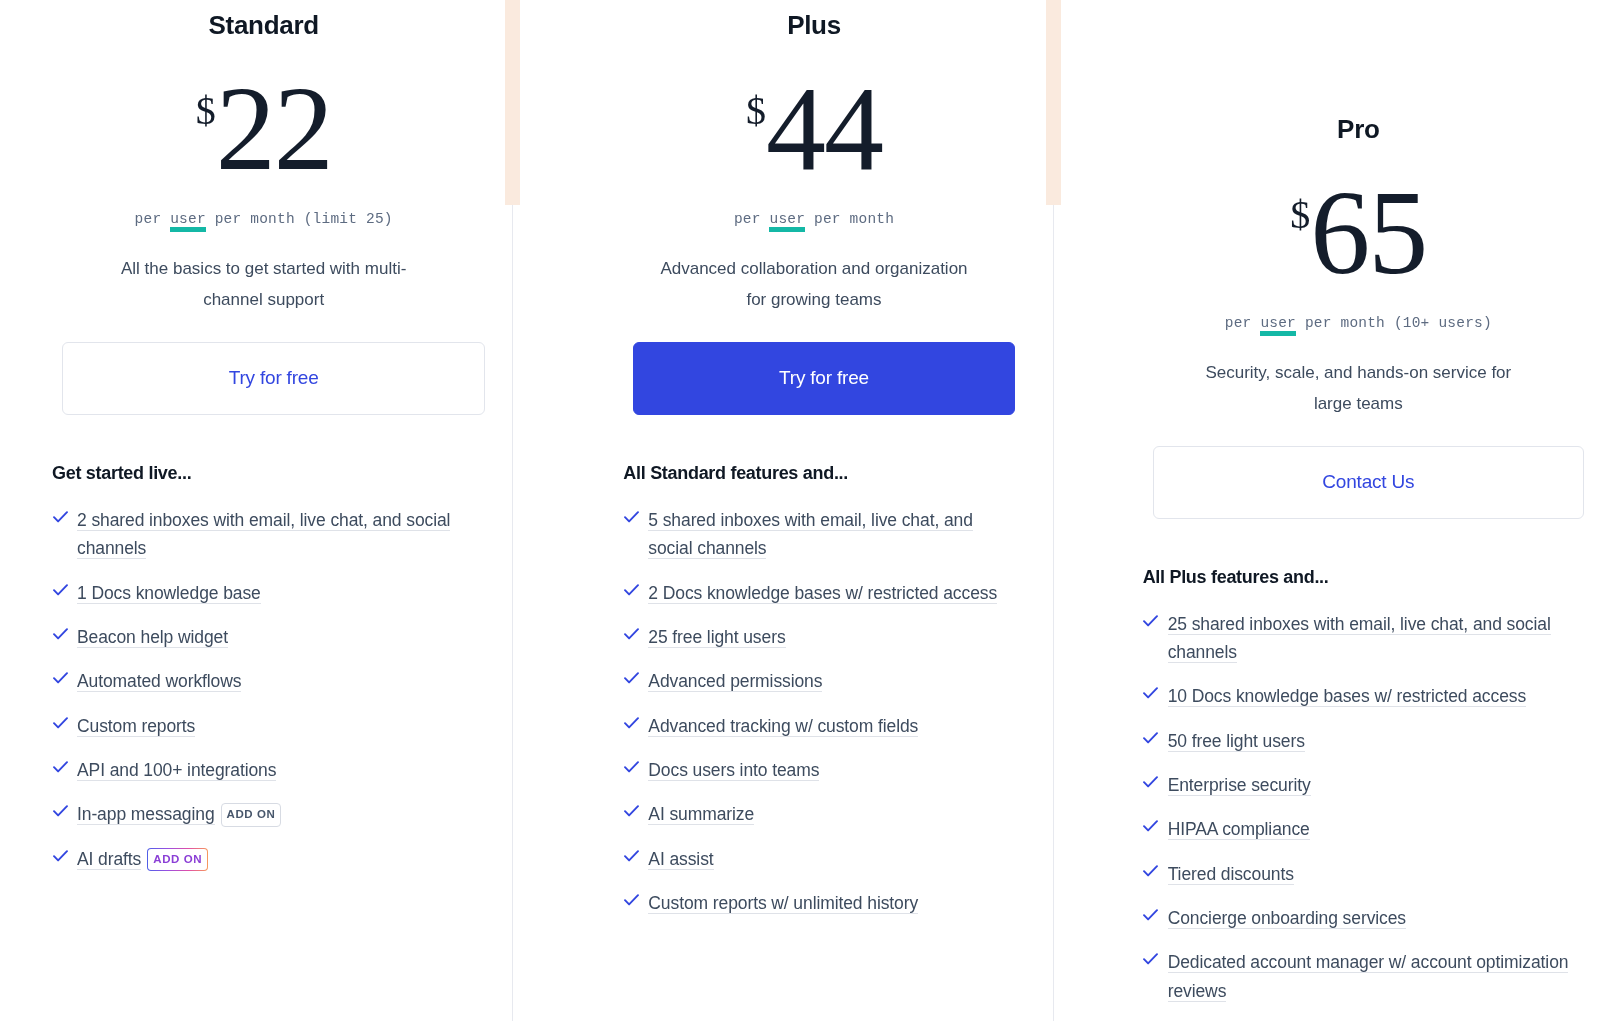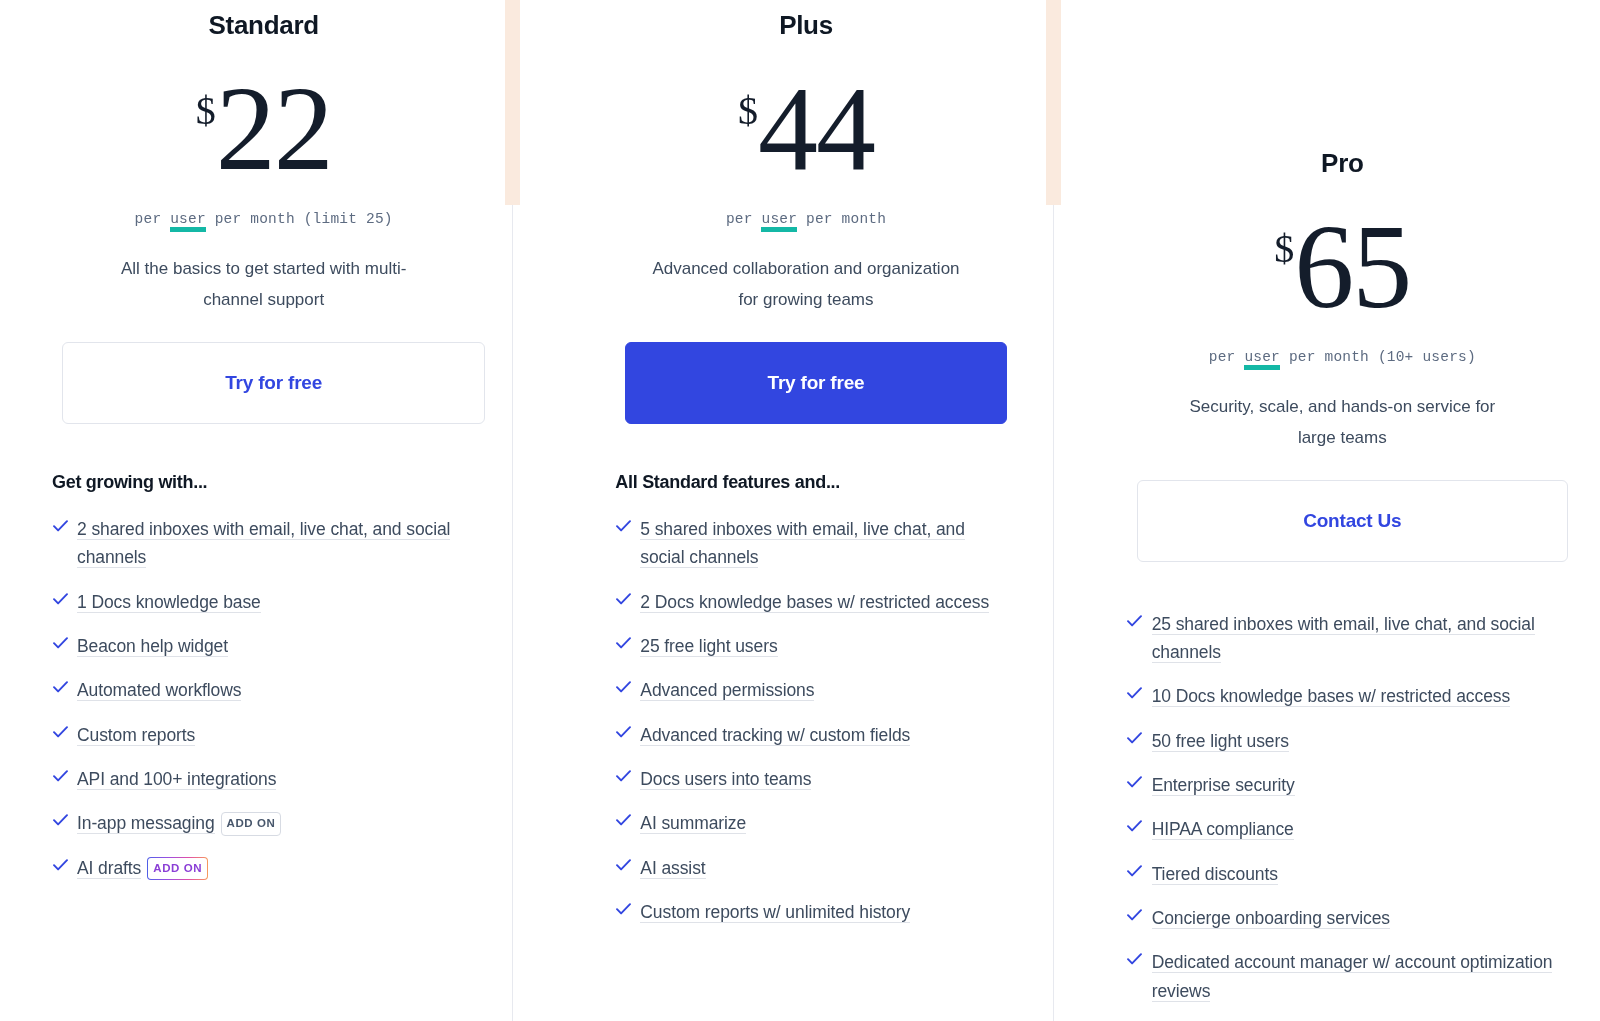--- a/index.html
+++ b/index.html
@@ -11,20 +11,21 @@
     font-family: "Liberation Sans", sans-serif;
     overflow: hidden;
   }
 
   .pricing-grid {
     position: relative;
     width: 1600px;
     height: 1021px;
     display: grid;
     grid-template-columns: 533.33px 533.33px 533.33px;
+    gap: 8px;
   }
 
   
   .divider {
     position: absolute;
     top: 0;
     width: 15px;
     height: 1021px;
     pointer-events: none;
   }
@@ -116,27 +117,27 @@
     font-size: 17px;
     line-height: 1.85;
     color: #3d4b5e;
     text-align: center;
     max-width: 330px;
   }
 
   .cta {
     margin-top: 26px;
     width: 100%;
-    height: 82px;
+    height: 73px;
     border-radius: 6px;
     display: flex;
     align-items: center;
     justify-content: center;
     font-size: 19px;
-    font-weight: 700;
+    font-weight: 400;
     letter-spacing: -0.2px;
     cursor: pointer;
     user-select: none;
     margin-left: 20px;
   }
   .cta.outline {
     background: #ffffff;
     border: 1px solid #e2e5ec;
     color: #3246e0;
   }
@@ -232,21 +233,21 @@
       <span class="currency">$</span>
       <span class="amount">22</span>
     </div>
     <div class="price-note">
       <span>per </span><span class="tip">user</span><span> per month (limit 25)</span>
     </div>
     <div class="tagline">All the basics to get started with multi-channel support</div>
     <div class="cta outline">Try for free</div>
 
     <div class="features">
-      <div class="features-title">Get growing with...</div>
+      <div class="features-title">Get started live...</div>
 
       <div class="feature">
         <span class="check">
             <svg width="15" height="12" viewBox="0 0 15 12">
               <path d="M1 6.2 L5.1 10.4 L14 1.2" fill="none" stroke="#3246e0" stroke-width="1.9" stroke-linecap="round" stroke-linejoin="round"></path>
             </svg>
           </span>
         <span class="feature-text"><span class="tip">2 shared inboxes with email, live chat, and social channels</span></span>
       </div>
       <div class="feature">
@@ -404,20 +405,21 @@
       <span class="currency">$</span>
       <span class="amount">65</span>
     </div>
     <div class="price-note">
       <span>per </span><span class="tip">user</span><span> per month (10+ users)</span>
     </div>
     <div class="tagline">Security, scale, and hands-on service for large teams</div>
     <div class="cta outline">Contact Us</div>
 
     <div class="features">
+      <div class="features-title">All Plus features and...</div>
 
       <div class="feature">
         <span class="check">
             <svg width="15" height="12" viewBox="0 0 15 12">
               <path d="M1 6.2 L5.1 10.4 L14 1.2" fill="none" stroke="#3246e0" stroke-width="1.9" stroke-linecap="round" stroke-linejoin="round"></path>
             </svg>
           </span>
         <span class="feature-text"><span class="tip">25 shared inboxes with email, live chat, and social channels</span></span>
       </div>
       <div class="feature">

